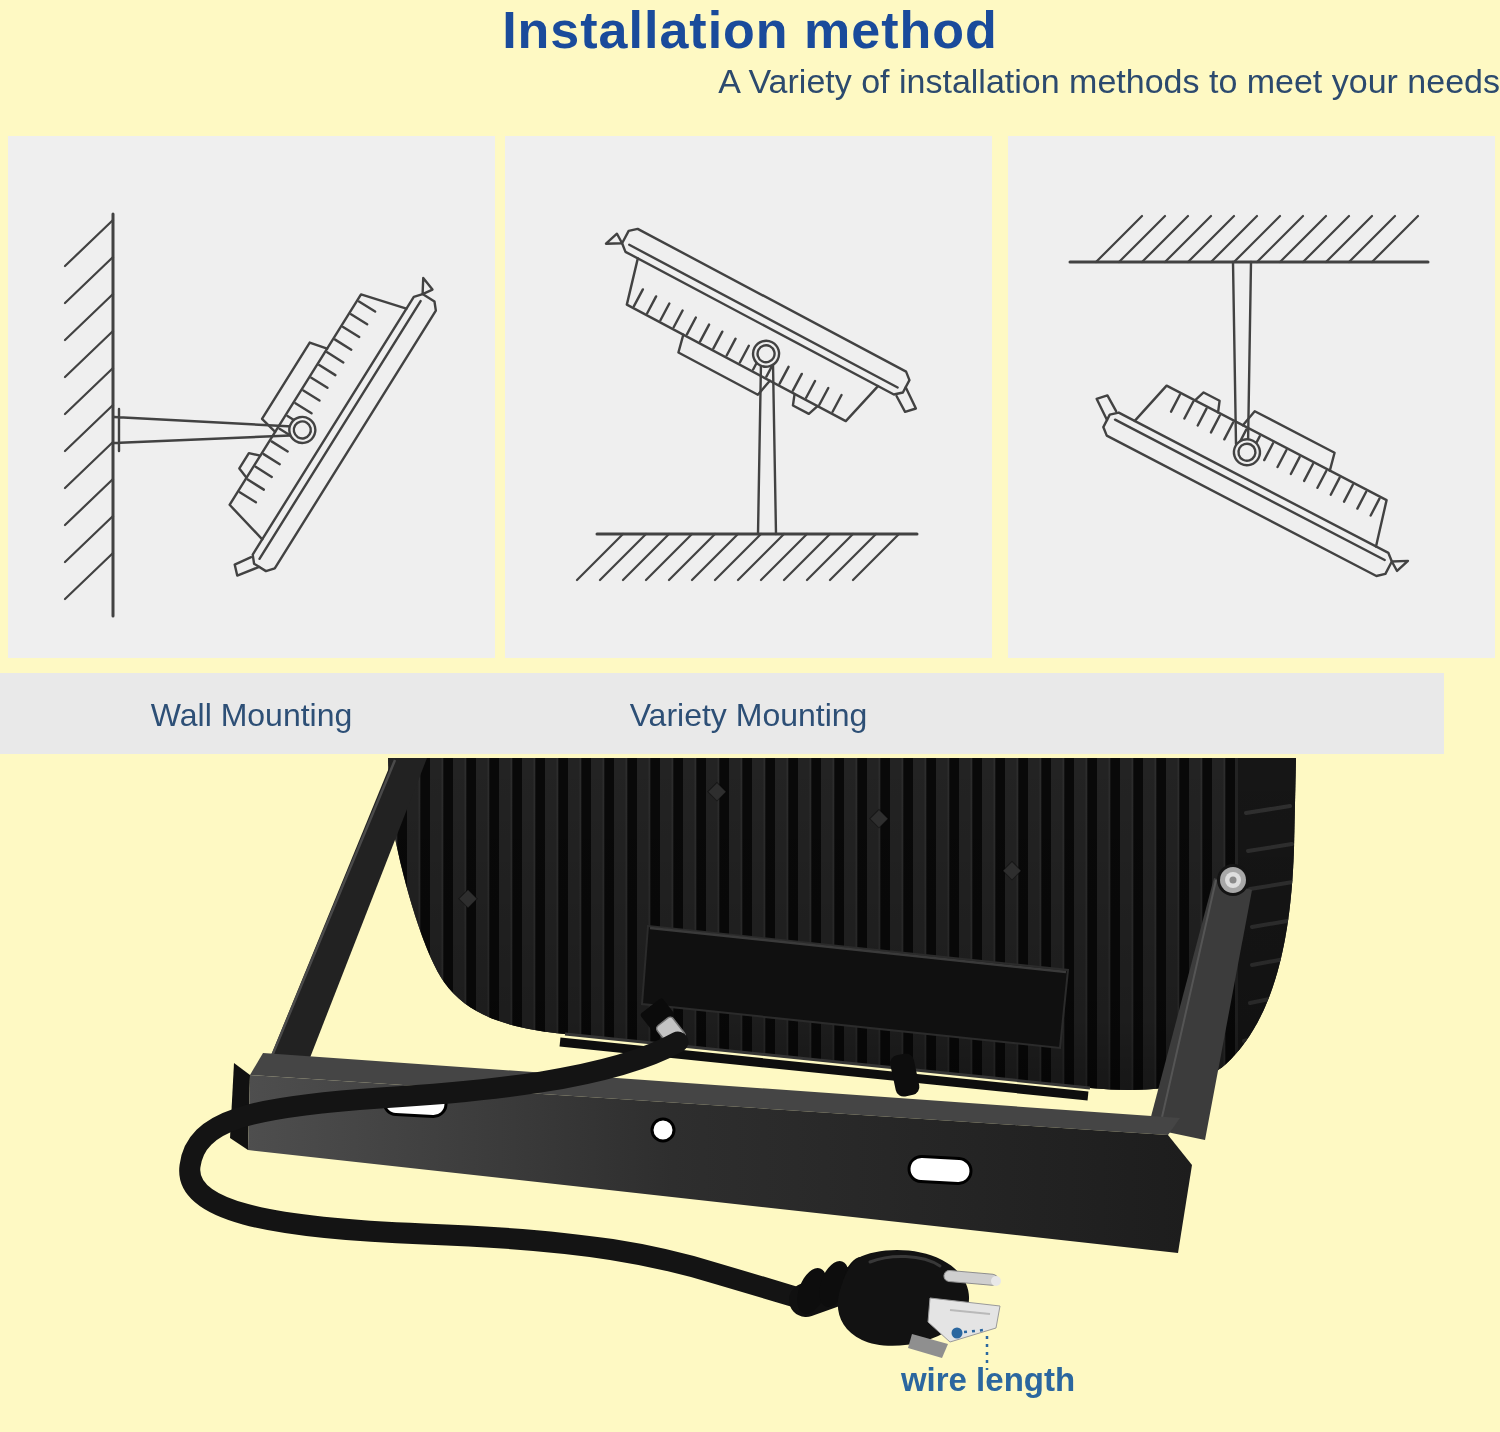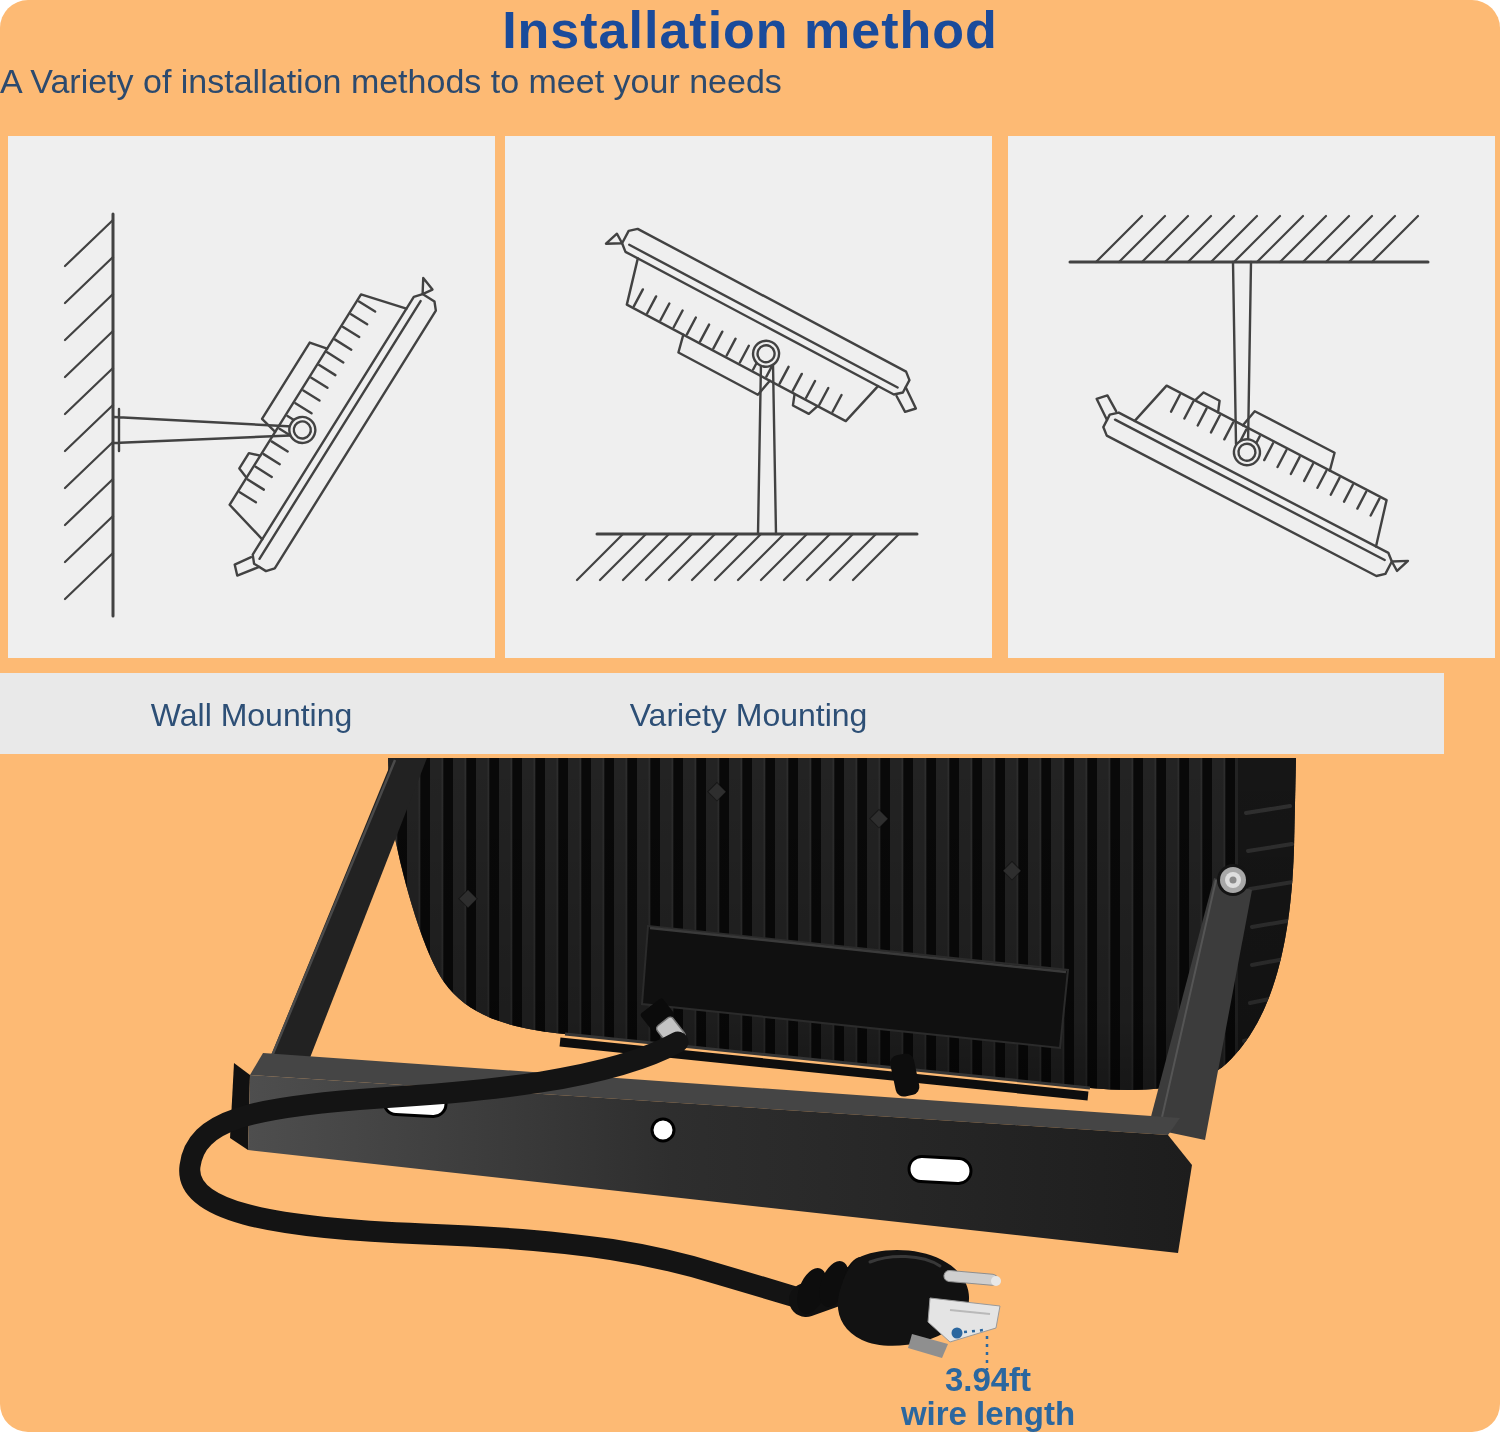--- a/index.html
+++ b/index.html
@@ -1,20 +1,20 @@
 <!DOCTYPE html>
 <html><head>
 <meta charset="utf-8">
 <style>
   html,body{margin:0;padding:0;background:#fff;}
-  .canvas{position:relative;width:1500px;height:1432px;background:#fdba74;overflow:hidden;
-          font-family:"Liberation Sans","DejaVu Sans",sans-serif;border-radius:28px;}
+  .canvas{position:relative;width:1500px;height:1432px;background:#fef9c3;overflow:hidden;
+          font-family:"Liberation Sans","DejaVu Sans",sans-serif;}
   .page-title{position:absolute;top:0px;left:0;width:100%;text-align:center;
               font-size:52px;font-weight:700;letter-spacing:1px;color:#1a4b9b;}
-  .page-subtitle{position:absolute;top:62px;left:0;width:100%;text-align:left;
+  .page-subtitle{position:absolute;top:62px;left:0;width:100%;text-align:right;
               font-size:34px;font-weight:400;color:#2c4a6e;letter-spacing:0px;}
   .panel{position:absolute;top:136px;width:487px;height:522px;background:#efefef;}
   .panel svg{display:block;width:487px;height:522px;}
   #panel-wall{left:8px;} #panel-ground{left:505px;} #panel-ceiling{left:1008px;}
   .label-band{position:absolute;left:0;top:673px;width:1444px;height:81px;background:#e9e9e9;}
   .method-label{position:absolute;top:24px;width:487px;text-align:center;
               font-size:32px;color:#2d4f76;}
   .ml-0{left:8px;} .ml-1{left:505px;} .ml-2{left:1008px;}
   .photo{position:absolute;left:0;top:758px;width:1500px;height:674px;}
   .caption{position:absolute;left:838px;top:1363px;width:300px;text-align:center;
@@ -173,17 +173,16 @@
       </g>
 
       <g>
         <circle cx="957" cy="575" r="5.5" fill="#2b679f"></circle>
         <path d="M964,574 L984,572 M987,578 L987,612" fill="none" stroke="#2b679f" stroke-width="2.5" stroke-dasharray="3 5"></path>
       </g>
     </svg>
   </div>
 
   <div class="caption">
-    <div>3.94ft</div>
     <div>wire length</div>
   </div>
 
 </div>
 
 </body></html>

